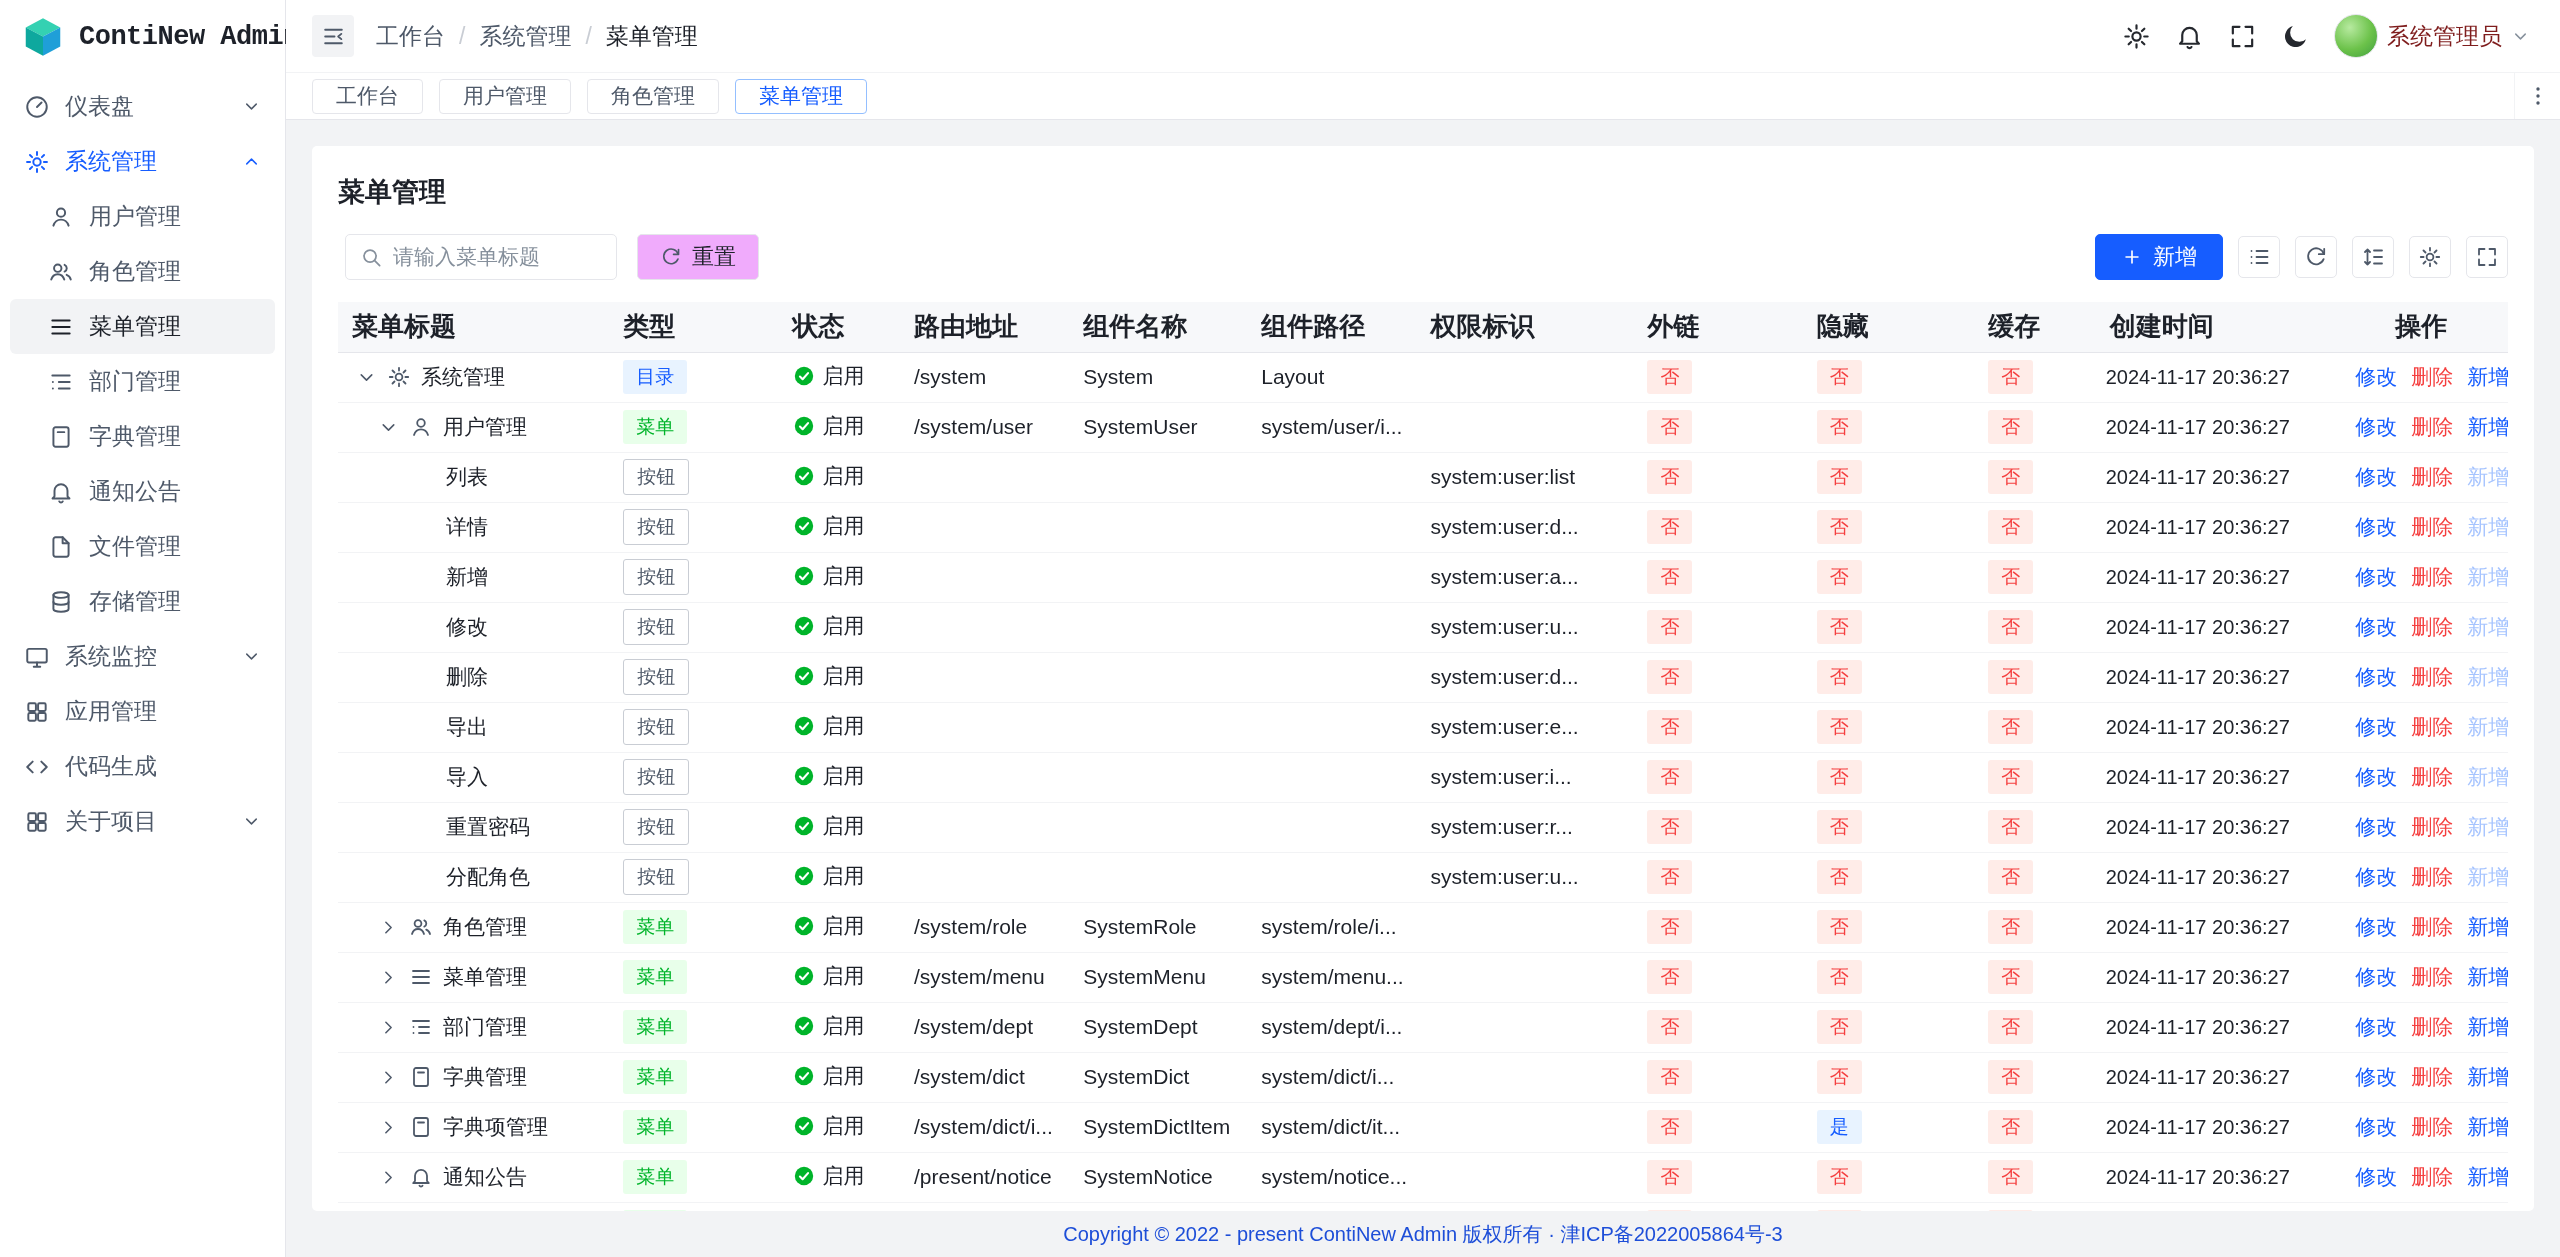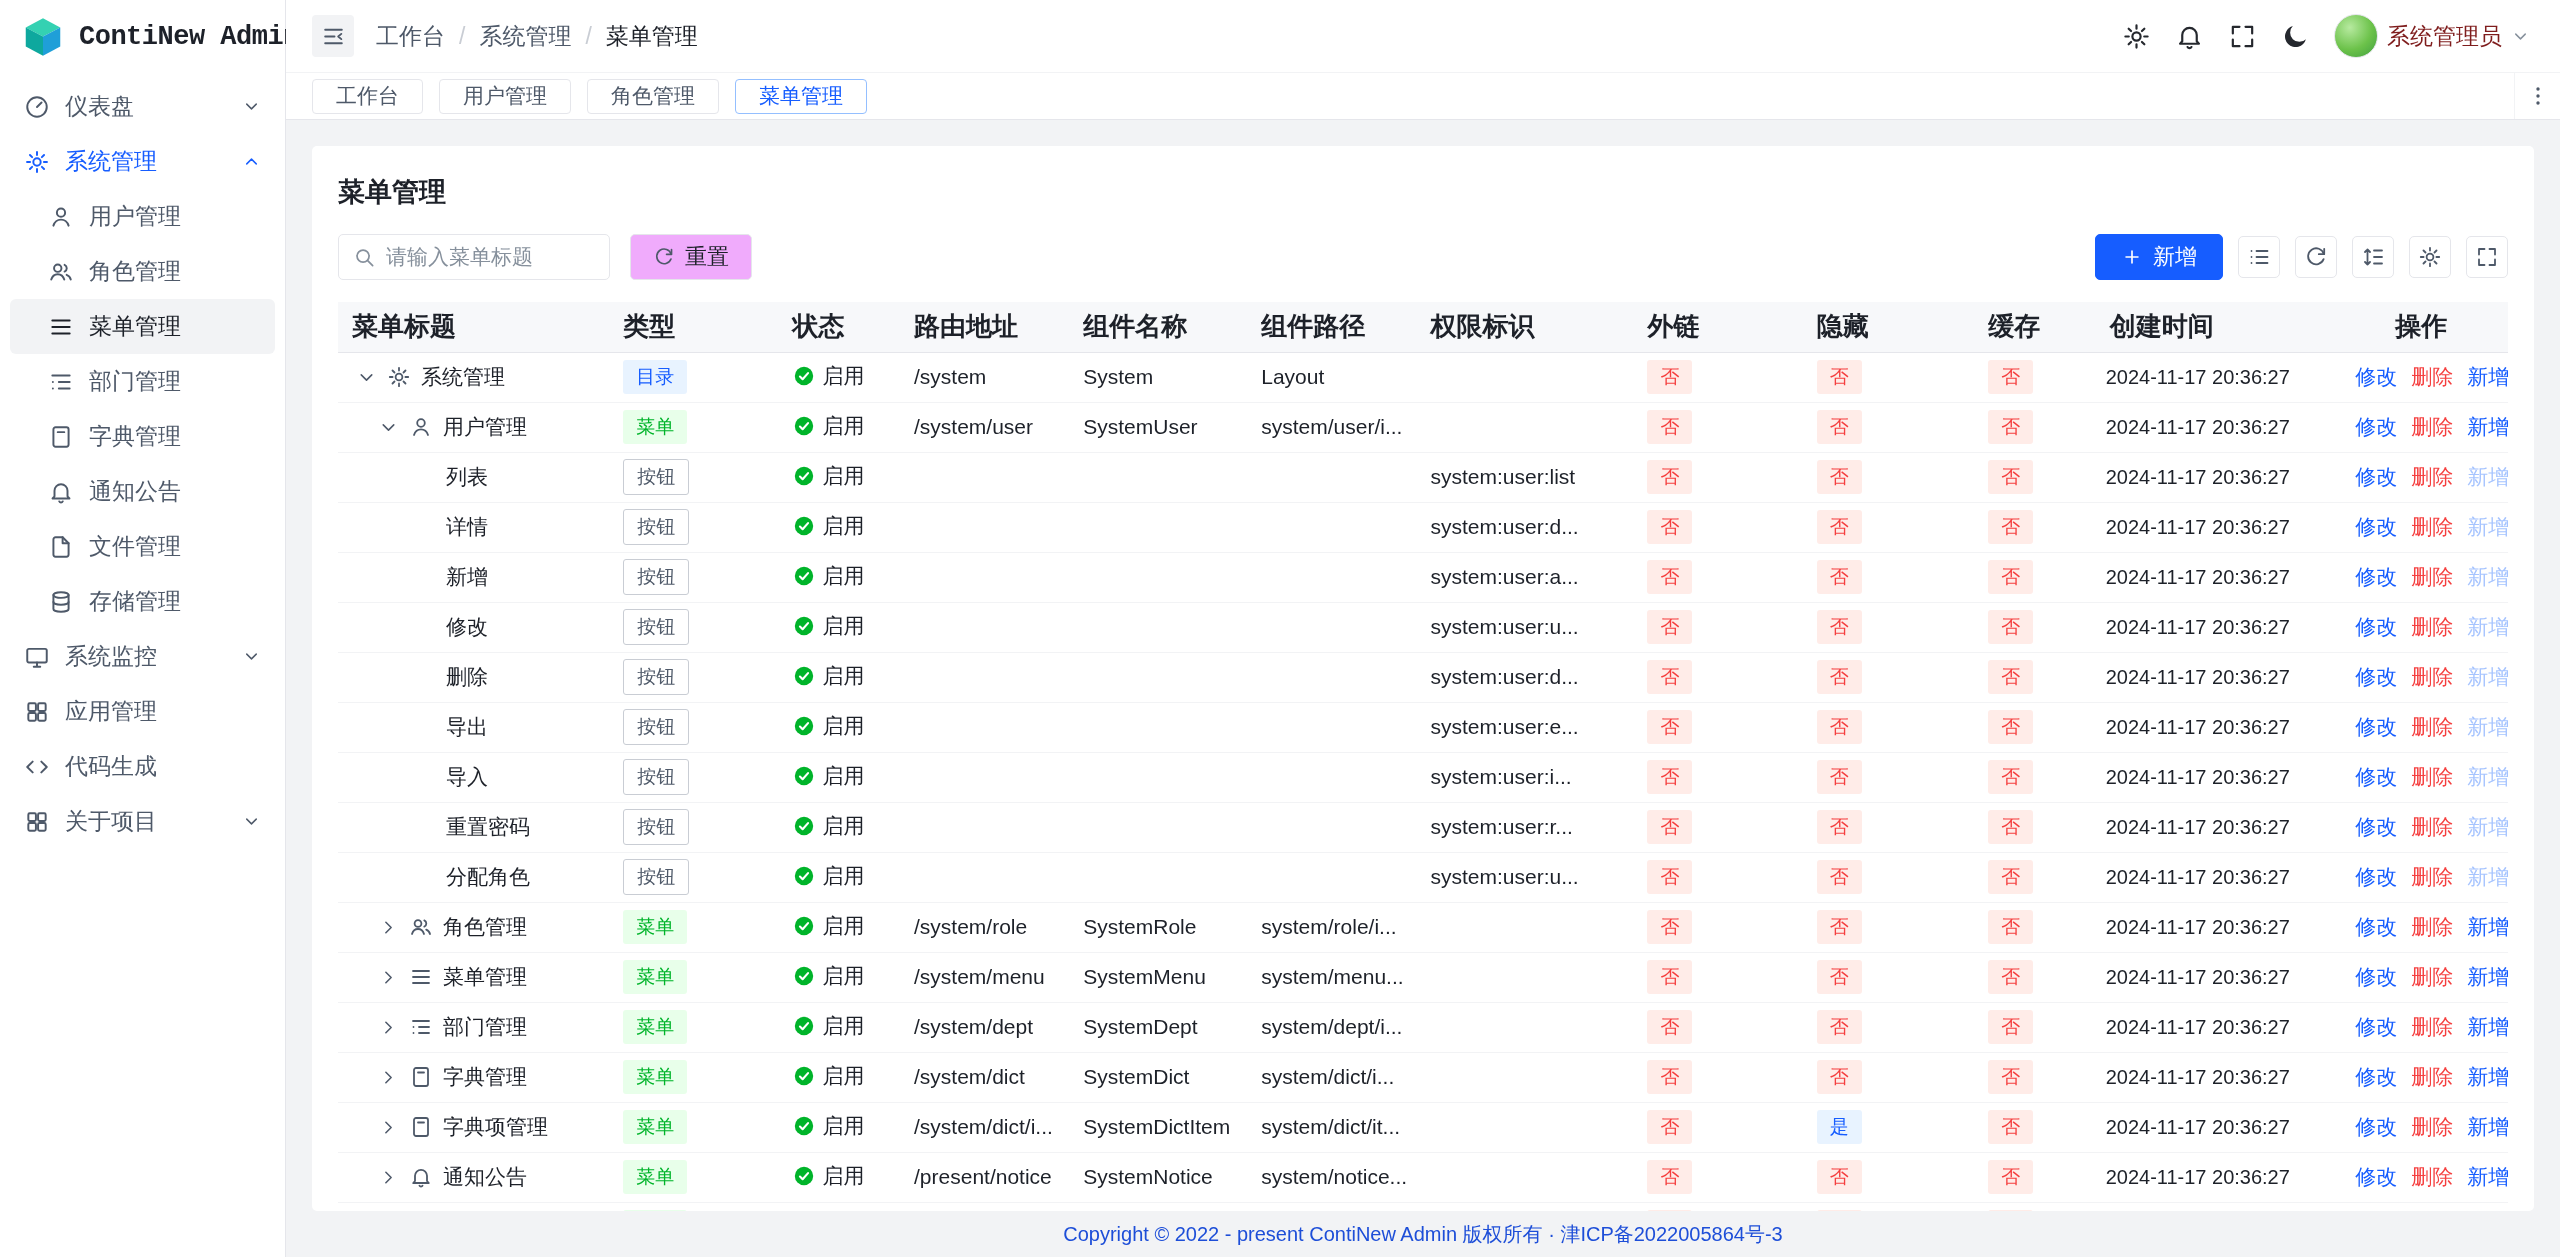--- a/index.html
+++ b/index.html
@@ -56,21 +56,21 @@
   .tab.active { color:#165dff; border-color:#94bfff; }
   .tab-more { width:46px; height:100%; flex:none; display:flex; align-items:center; justify-content:center; color:#4e5969; border-left:1px solid #f2f3f5; cursor:pointer; }
   .tab-more .icon { width:24px; height:24px; }
 
   
   .content { flex:1; min-height:0; display:flex; flex-direction:column; padding:26px 26px 0; }
   .card { background:#fff; border-radius:5px; padding:24px 26px 0; flex:1; min-height:0; display:flex; flex-direction:column; }
   .page-title { font-size:27px; font-weight:700; margin:4px 0 24px; }
 
   .toolbar { display:flex; align-items:center; margin-bottom:22px; flex:none; }
-  .search-box { width:272px; height:46px; border:1px solid #e5e6eb; border-radius:5px; display:flex; align-items:center; gap:10px; padding:0 14px; background:#fff; }
+  .search-box { width:272px; height:46px; border:1px solid #e5e6eb; border-radius:5px; display:flex; align-items:center; gap:10px; padding:0 14px; background:#fff;margin-left:7px; }
   .search-box .icon { width:23px; height:23px; color:#86909c; }
   .search-box input { border:none; outline:none; flex:1; min-width:0; font-size:21px; color:#1d2129; font-family:inherit; background:transparent; }
   .search-box input::placeholder { color:#86909c; }
   .btn { height:46px; display:inline-flex; align-items:center; gap:10px; border-radius:5px; font-size:22px; cursor:pointer; user-select:none; }
   .btn-default { background:#f0abfc; border:1px solid #e5e6eb; color:#1d2129; padding:0 22px; margin-left:20px; }
   .btn-default .icon { width:22px; height:22px; color:#4e5969; }
   .toolbar-right { margin-left:auto; display:flex; align-items:center; gap:15px; }
   .btn-primary { background:#165dff; border:1px solid #165dff; color:#fff; padding:0 25px; }
   .btn-primary .icon { width:22px; height:22px; color:#fff; }
   .tool-icon-btn { width:42px; height:42px; border:1px solid #e5e6eb; border-radius:5px; background:#fff; display:flex; align-items:center; justify-content:center; color:#4e5969; cursor:pointer; }

